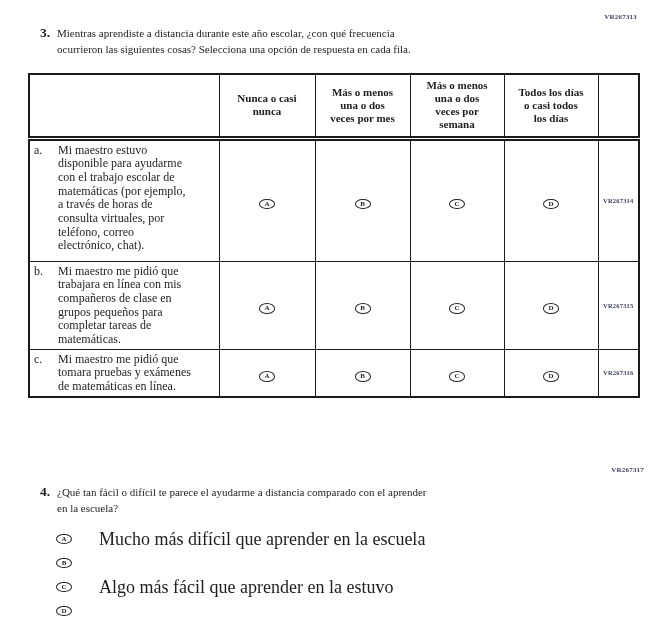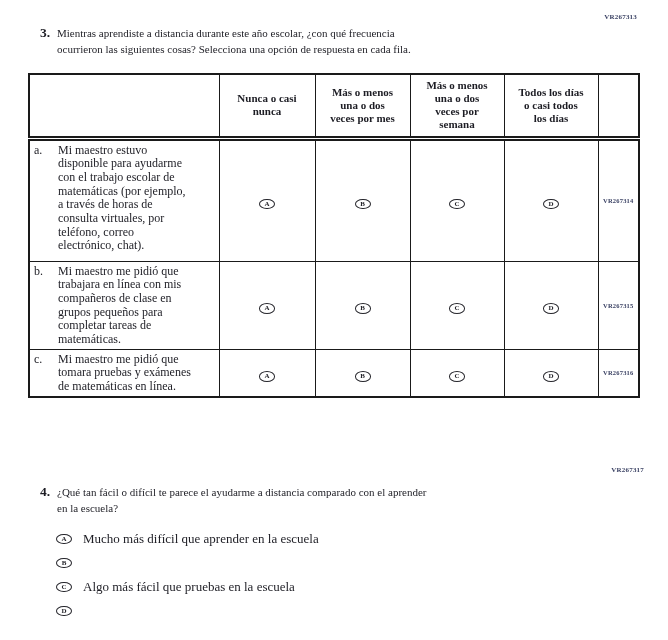--- a/index.html
+++ b/index.html
@@ -94,22 +94,22 @@
     padding: 0;
   }
   .q4-options { position: absolute; left: 56px; top: 532px; }
   .q-option {
     display: flex;
     align-items: center;
     height: 14px;
     margin-bottom: 10px;
   }
   .q-option .opt-label {
-    margin-left: 11px;
-    font-size: 13px;
+    margin-left: 27px;
+    font-size: 18px;
     line-height: 14px;
   }
 </style>
 </head>
 <body>
 
 <div class="page">
 
   <div class="vr" style="top:13px; right:31px;">VR267313</div>
 
@@ -214,20 +214,20 @@
   <div class="q4-options">
     <div class="q-option">
       <span class="bubble">A</span>
       <span class="opt-label">Mucho más difícil que aprender en la escuela</span>
     </div>
     <div class="q-option">
       <span class="bubble">B</span>
     </div>
     <div class="q-option">
       <span class="bubble">C</span>
-      <span class="opt-label">Algo más fácil que pruebas en la escuela</span>
+      <span class="opt-label">Algo más fácil que aprender en la estuvo</span>
     </div>
     <div class="q-option">
       <span class="bubble">D</span>
     </div>
   </div>
 
 </div>
 
 </body></html>

